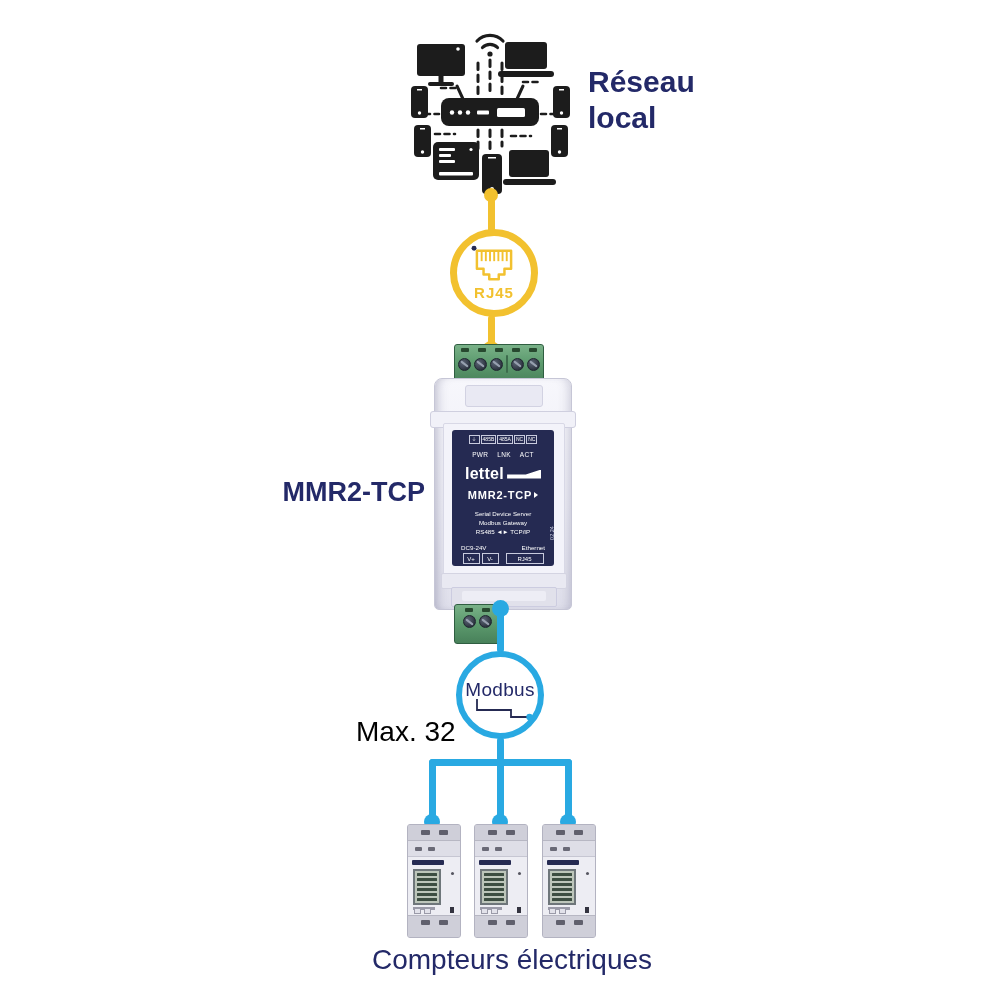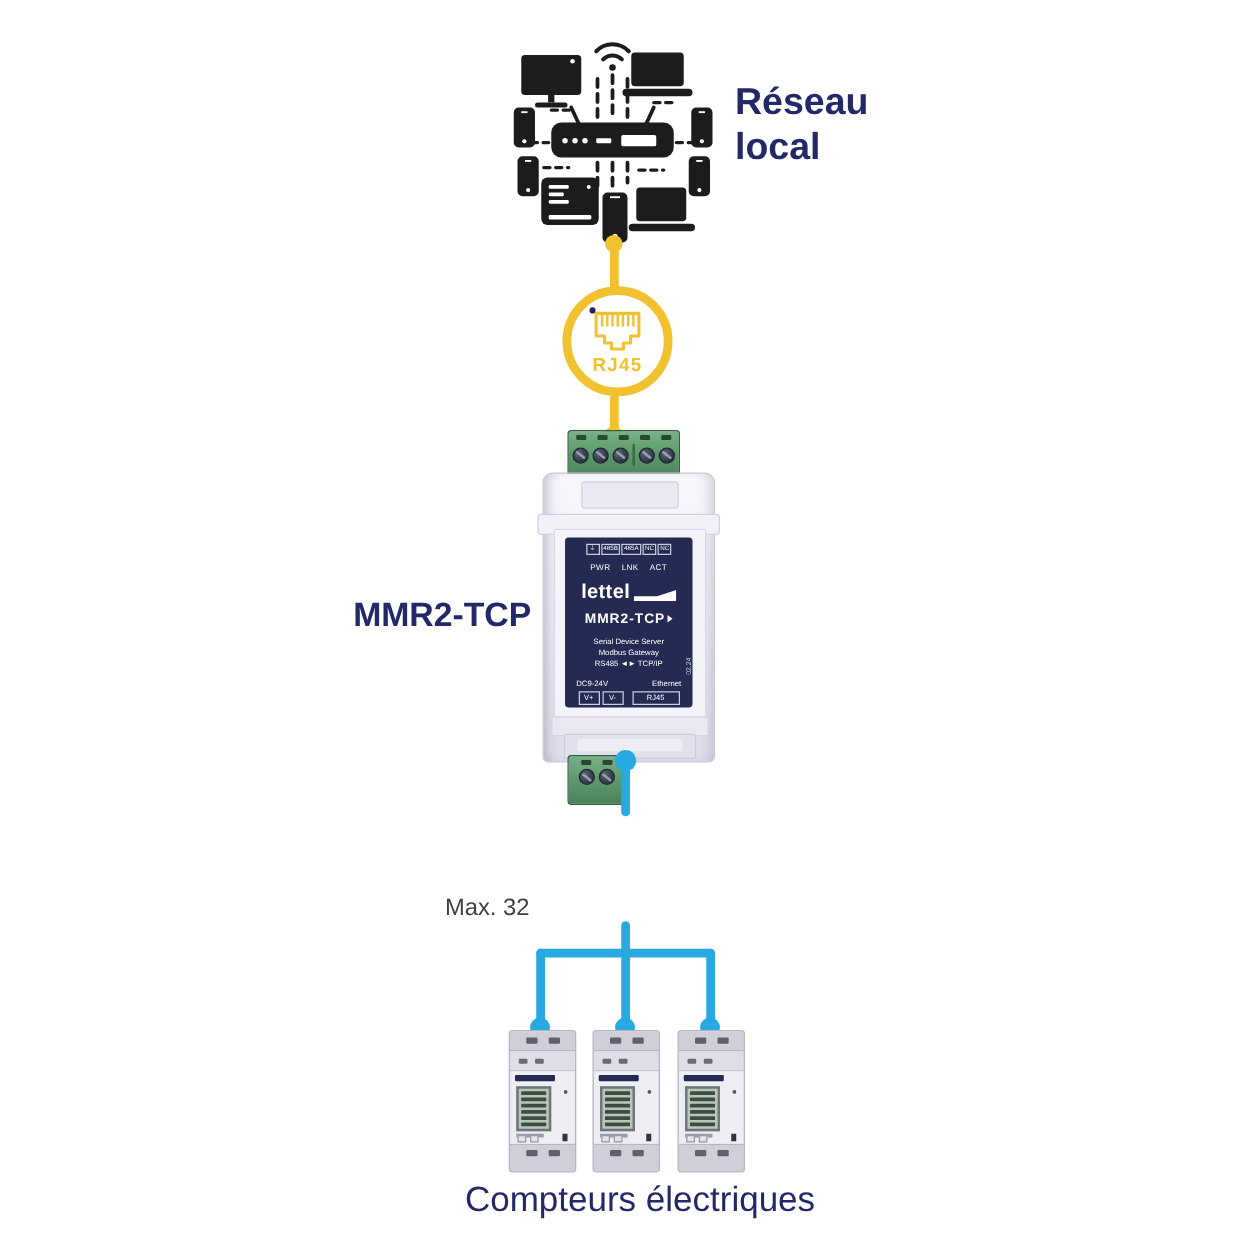--- a/index.html
+++ b/index.html
@@ -2,21 +2,21 @@
 <html><head>
 <meta charset="utf-8">
 <style>
   html,body{margin:0;padding:0;background:#fff;}
   .canvas{position:relative;width:1000px;height:1000px;background:#ffffff;overflow:hidden;
           font-family:"Liberation Sans",sans-serif;color:#232968;}
 
   
   .network-label{position:absolute;left:588px;top:64px;font-size:30px;font-weight:bold;line-height:36px;color:#232968;}
   .side-label{position:absolute;left:265px;top:477px;width:160px;text-align:right;font-size:27px;font-weight:bold;color:#232968;}
-  .max-label{position:absolute;left:356px;top:716px;font-size:19px;color:#404040;}
+  .max-label{position:absolute;left:356px;top:716px;font-size:28px;color:#000000;}
   .caption{position:absolute;left:312px;top:944px;width:400px;text-align:center;font-size:28px;color:#232968;}
 
   
   .yline,.bline{position:absolute;border-radius:4px;}
   .yline{background:#F2C12F;}
   .bline{background:#29A9E2;}
   .dot{position:absolute;border-radius:50%;}
   .ydot{background:#F2C12F;}
   .bdot{background:#29A9E2;}
 
@@ -42,21 +42,21 @@
   .gw-face{position:absolute;left:8px;top:44px;width:120px;height:150px;background:#f3f3fa;border:1px solid #d8d8e6;border-radius:2px;}
   .gw-bstep{position:absolute;left:6px;top:194px;width:124px;height:14px;background:#e9e9f2;border:1px solid #d4d4e2;border-radius:2px;}
   .gw-taper{position:absolute;left:16px;top:208px;width:104px;height:18px;background:#e1e1eb;border:1px solid #cccce0;border-radius:2px;}
   .gw-taper-recess{position:absolute;left:10px;top:3px;width:84px;height:10px;background:#ededf5;border-radius:2px;}
 
   .gw-panel{position:absolute;left:8px;top:6px;width:102px;height:136px;background:#252A52;border-radius:3px;color:#fff;}
   .p-tboxes{display:flex;justify-content:center;gap:1px;margin-top:5px;}
   .p-tbox{box-sizing:border-box;border:1px solid #c8cbde;height:9px;min-width:11px;padding:0 1px;
           display:flex;align-items:center;justify-content:center;font-size:5px;line-height:5px;}
   .p-leds{display:flex;justify-content:center;gap:9px;margin-top:7px;font-size:6.5px;letter-spacing:.3px;}
-  .p-brand{display:flex;align-items:flex-end;justify-content:center;margin-top:9px;}
+  .p-brand{display:flex;align-items:center;justify-content:center;margin-top:9px;}
   .p-brand-text{font-size:16px;font-weight:bold;letter-spacing:.3px;line-height:14px;}
   .p-swoosh{width:34px;height:9px;margin-left:3px;background:#fff;
             clip-path:polygon(0 55%,55% 55%,100% 0,100% 100%,0 100%);}
   .p-model{display:flex;align-items:center;justify-content:center;margin-top:8px;font-size:11px;font-weight:bold;letter-spacing:.8px;}
   .p-model-arrow{width:0;height:0;margin-left:2px;border-left:4px solid #fff;border-top:3.5px solid transparent;border-bottom:3.5px solid transparent;}
   .p-desc{text-align:center;font-size:6.2px;line-height:9px;margin-top:8px;}
   .p-power-row{display:flex;justify-content:space-between;padding:0 9px;font-size:6.2px;margin-top:8px;}
   .p-bboxes{display:flex;justify-content:center;align-items:center;gap:2px;margin-top:2px;}
   .p-bbox{box-sizing:border-box;border:1px solid #c8cbde;height:11px;display:flex;align-items:center;justify-content:center;font-size:6px;}
   .p-bbox.w1{width:17px;} .p-bbox.w2{width:38px;margin-left:5px;}
@@ -268,20 +268,27 @@
       <span class="screw"></span>
       <span class="screw"></span>
     </div>
   </div>
 
   <div class="side-label">MMR2-TCP</div>
 
   <div class="dot bdot" style="left:492px;top:600px;width:17px;height:17px;"></div>
   <div class="bline" style="left:497px;top:612px;width:7px;height:41px;"></div>
 
+  <div class="modbus-circle">
+    <span class="modbus-text">Modbus</span>
+    <svg class="modbus-trace" width="64" height="26" viewBox="0 0 64 26">
+      <path d="M6 0 V11 H40 V18 H56" fill="none" stroke="#252A52" stroke-width="1.8"></path>
+      <circle cx="58.5" cy="18" r="3.2" fill="#29A9E2"></circle>
+    </svg>
+  </div>
 
   <div class="bline" style="left:497px;top:737px;width:7px;height:28px;"></div>
   <div class="bline" style="left:429px;top:759px;width:143px;height:7px;"></div>
   <div class="bline" style="left:429px;top:759px;width:7px;height:63px;"></div>
   <div class="bline" style="left:497px;top:759px;width:7px;height:63px;"></div>
   <div class="bline" style="left:565px;top:759px;width:7px;height:63px;"></div>
   <div class="dot bdot" style="left:424px;top:814px;width:16px;height:16px;"></div>
   <div class="dot bdot" style="left:492px;top:814px;width:16px;height:16px;"></div>
   <div class="dot bdot" style="left:560px;top:814px;width:16px;height:16px;"></div>
 

